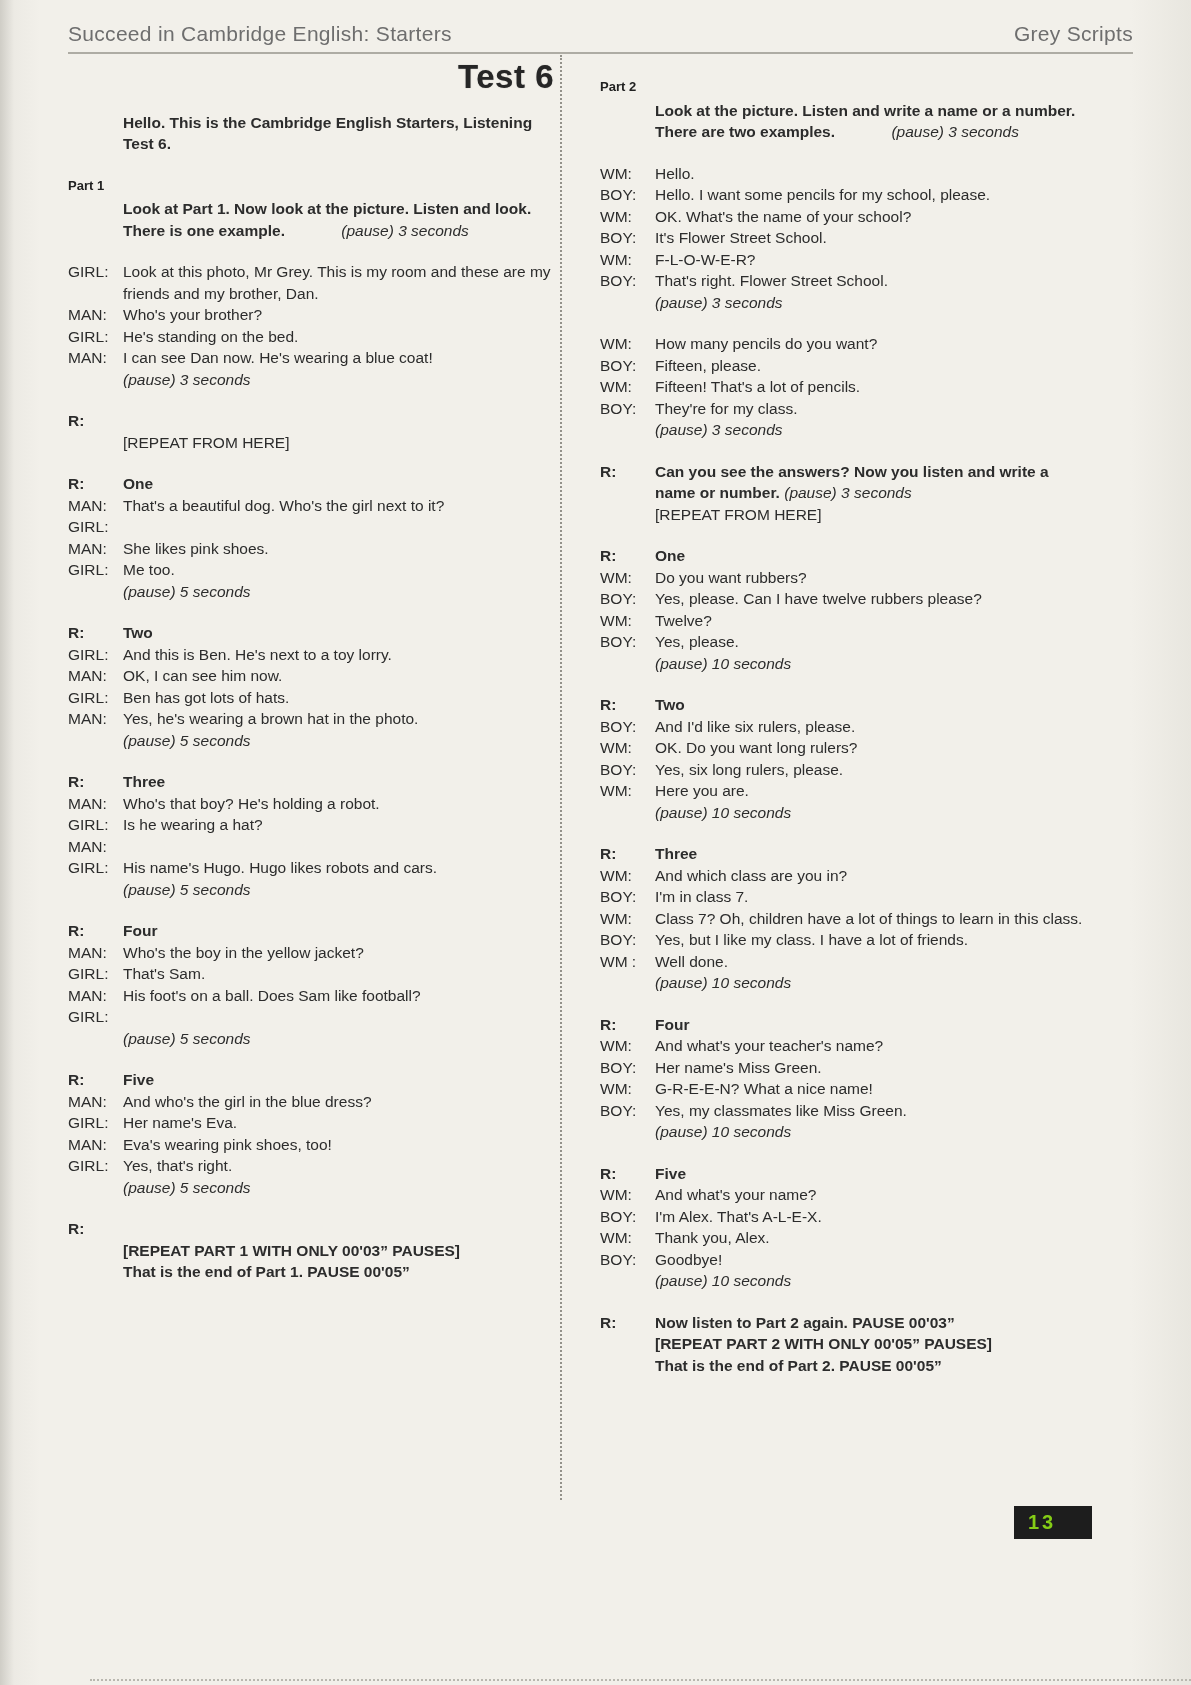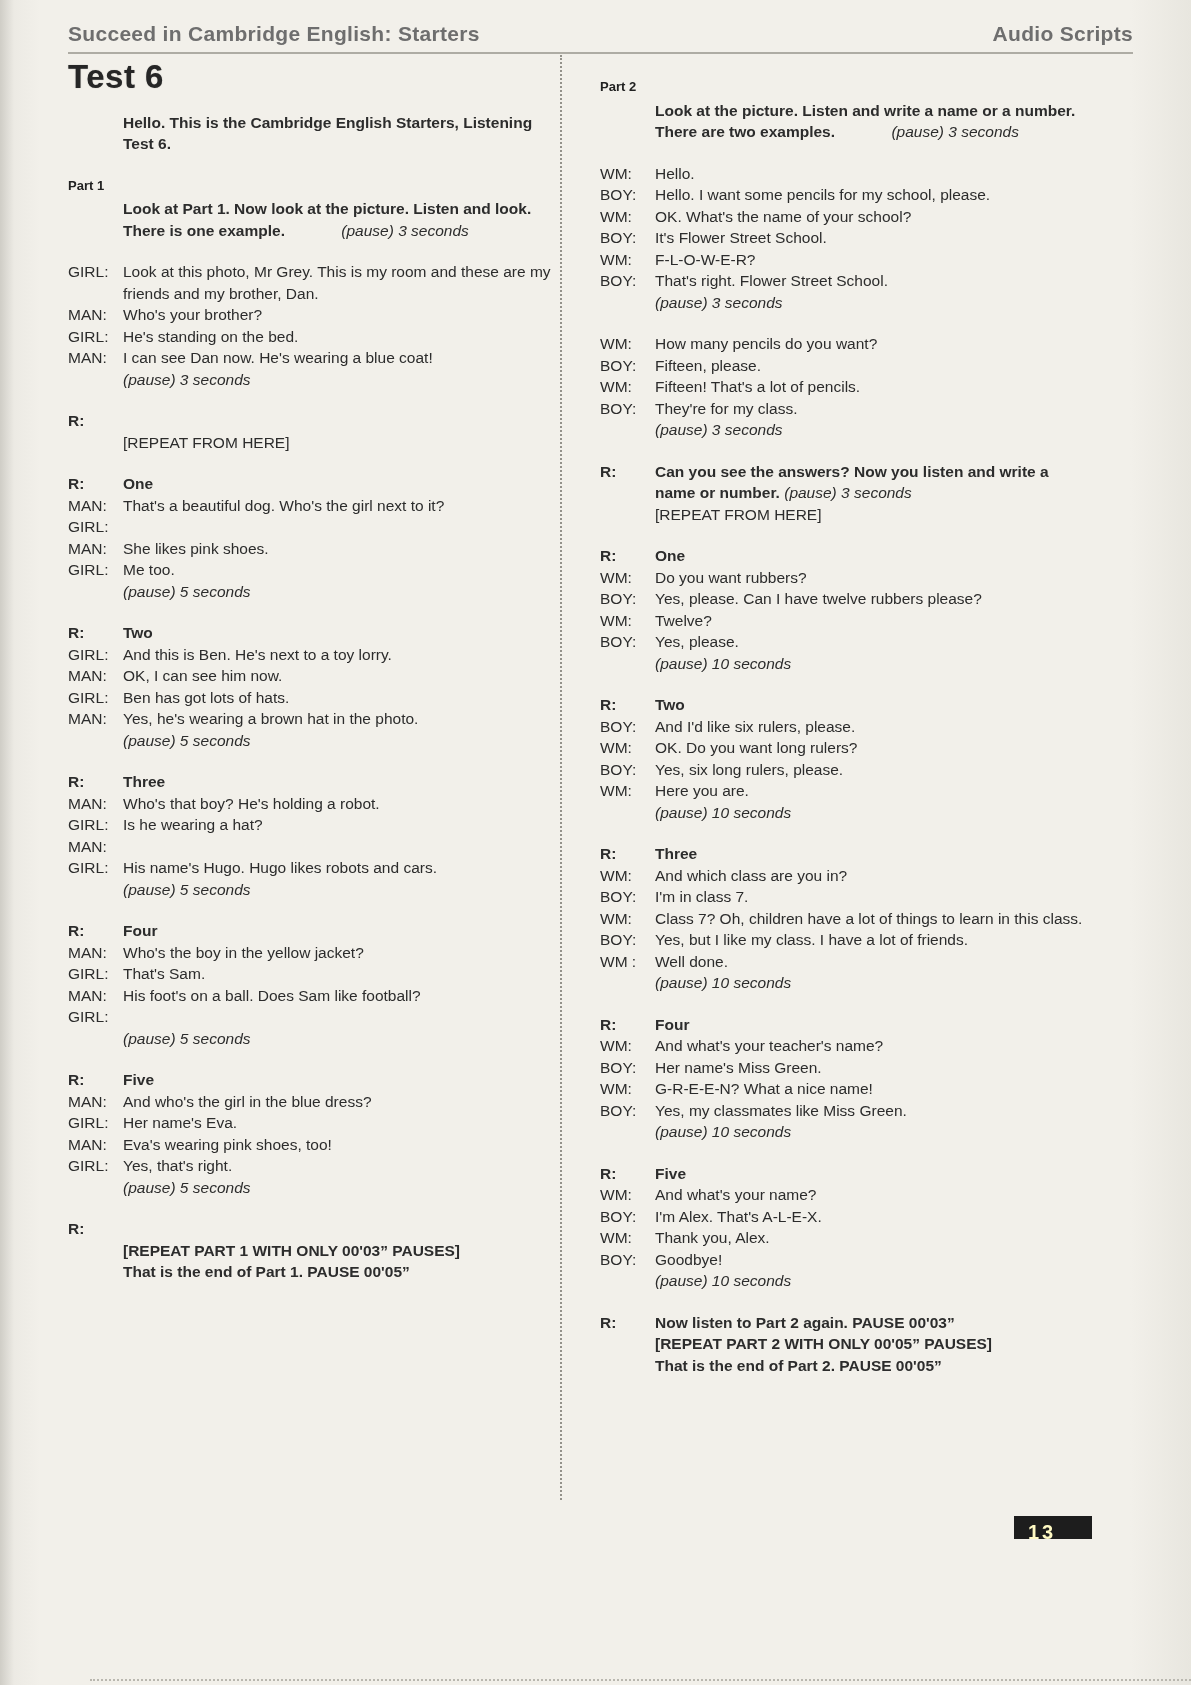--- a/index.html
+++ b/index.html
@@ -10,69 +10,69 @@
     color:#2c2c2c;
     -webkit-font-smoothing:antialiased;
   }
   .page{
     position:relative;width:1191px;height:1685px;overflow:hidden;
     background:linear-gradient(90deg,#cfcdc6 0px,#eceae4 14px,#f2f0ea 40px,#f2f0ea 1130px,#e8e6df 1191px);
   }
   .header{
     position:absolute;top:22px;left:68px;right:58px;
     display:flex;justify-content:space-between;
-    font-weight:bold;font-size:21px;color:#6e6e6e;letter-spacing:.3px;
+    font-weight:normal;font-size:21px;color:#6e6e6e;letter-spacing:.3px;
     padding-bottom:6px;border-bottom:2px solid #aeaca4;
   }
   .divider{
     position:absolute;left:560px;top:55px;height:1445px;width:0;
     border-left:2px dotted #93918a;
   }
   .columns{
     position:absolute;top:58px;left:68px;
     display:flex;
   }
   .col{font-size:15.5px;line-height:21.5px;}
   .col-left{width:486px;padding-top:6px;}
   .col-right{width:492px;margin-left:46px;padding-top:14px;}
   .block{margin-bottom:20px;}
   .test-title{
-    font-size:33px;font-weight:bold;text-align:left;color:#262626;
+    font-size:33px;font-weight:bold;text-align:right;color:#262626;
     margin:2px 0 24px 0;letter-spacing:.5px;
     text-shadow:0 0 1px rgba(0,0,0,.35);
   }
   .part-heading{
     font-size:13px;font-weight:bold;color:#222;
     margin:4px 0 2px 0;
   }
   .line{display:flex;align-items:flex-start;}
   .sp{flex:0 0 55px;white-space:nowrap;}
   .tx{flex:1;}
   .b{font-weight:bold;}
   .i{font-style:italic;}
   .gap{margin-left:52px;}
   .pagenum-box{
     position:absolute;right:99px;bottom:146px;
-    width:78px;height:23px;background:#1d1d1d;color:#fef9c3;
+    width:78px;height:33px;background:#1d1d1d;color:#84cc16;
     font-weight:bold;font-size:20px;line-height:33px;
     padding-left:14px;box-sizing:border-box;letter-spacing:3px;
   }
   .bottom-edge{
     position:absolute;left:90px;right:0;bottom:4px;height:0;
     border-top:2px dotted #b9b7af;
   }
 </style>
 </head>
 <body>
 
 <div class="page">
 
   <div class="header">
     <span>Succeed in Cambridge English: Starters</span>
-    <span>Audio Scripts</span>
+    <span>Grey Scripts</span>
   </div>
 
   <div class="divider"></div>
 
   <div class="columns">
     <div class="col col-left">
         <div class="test-title">Test 6</div>
         <div class="block">
           <div class="line">
             <span class="sp"></span>

